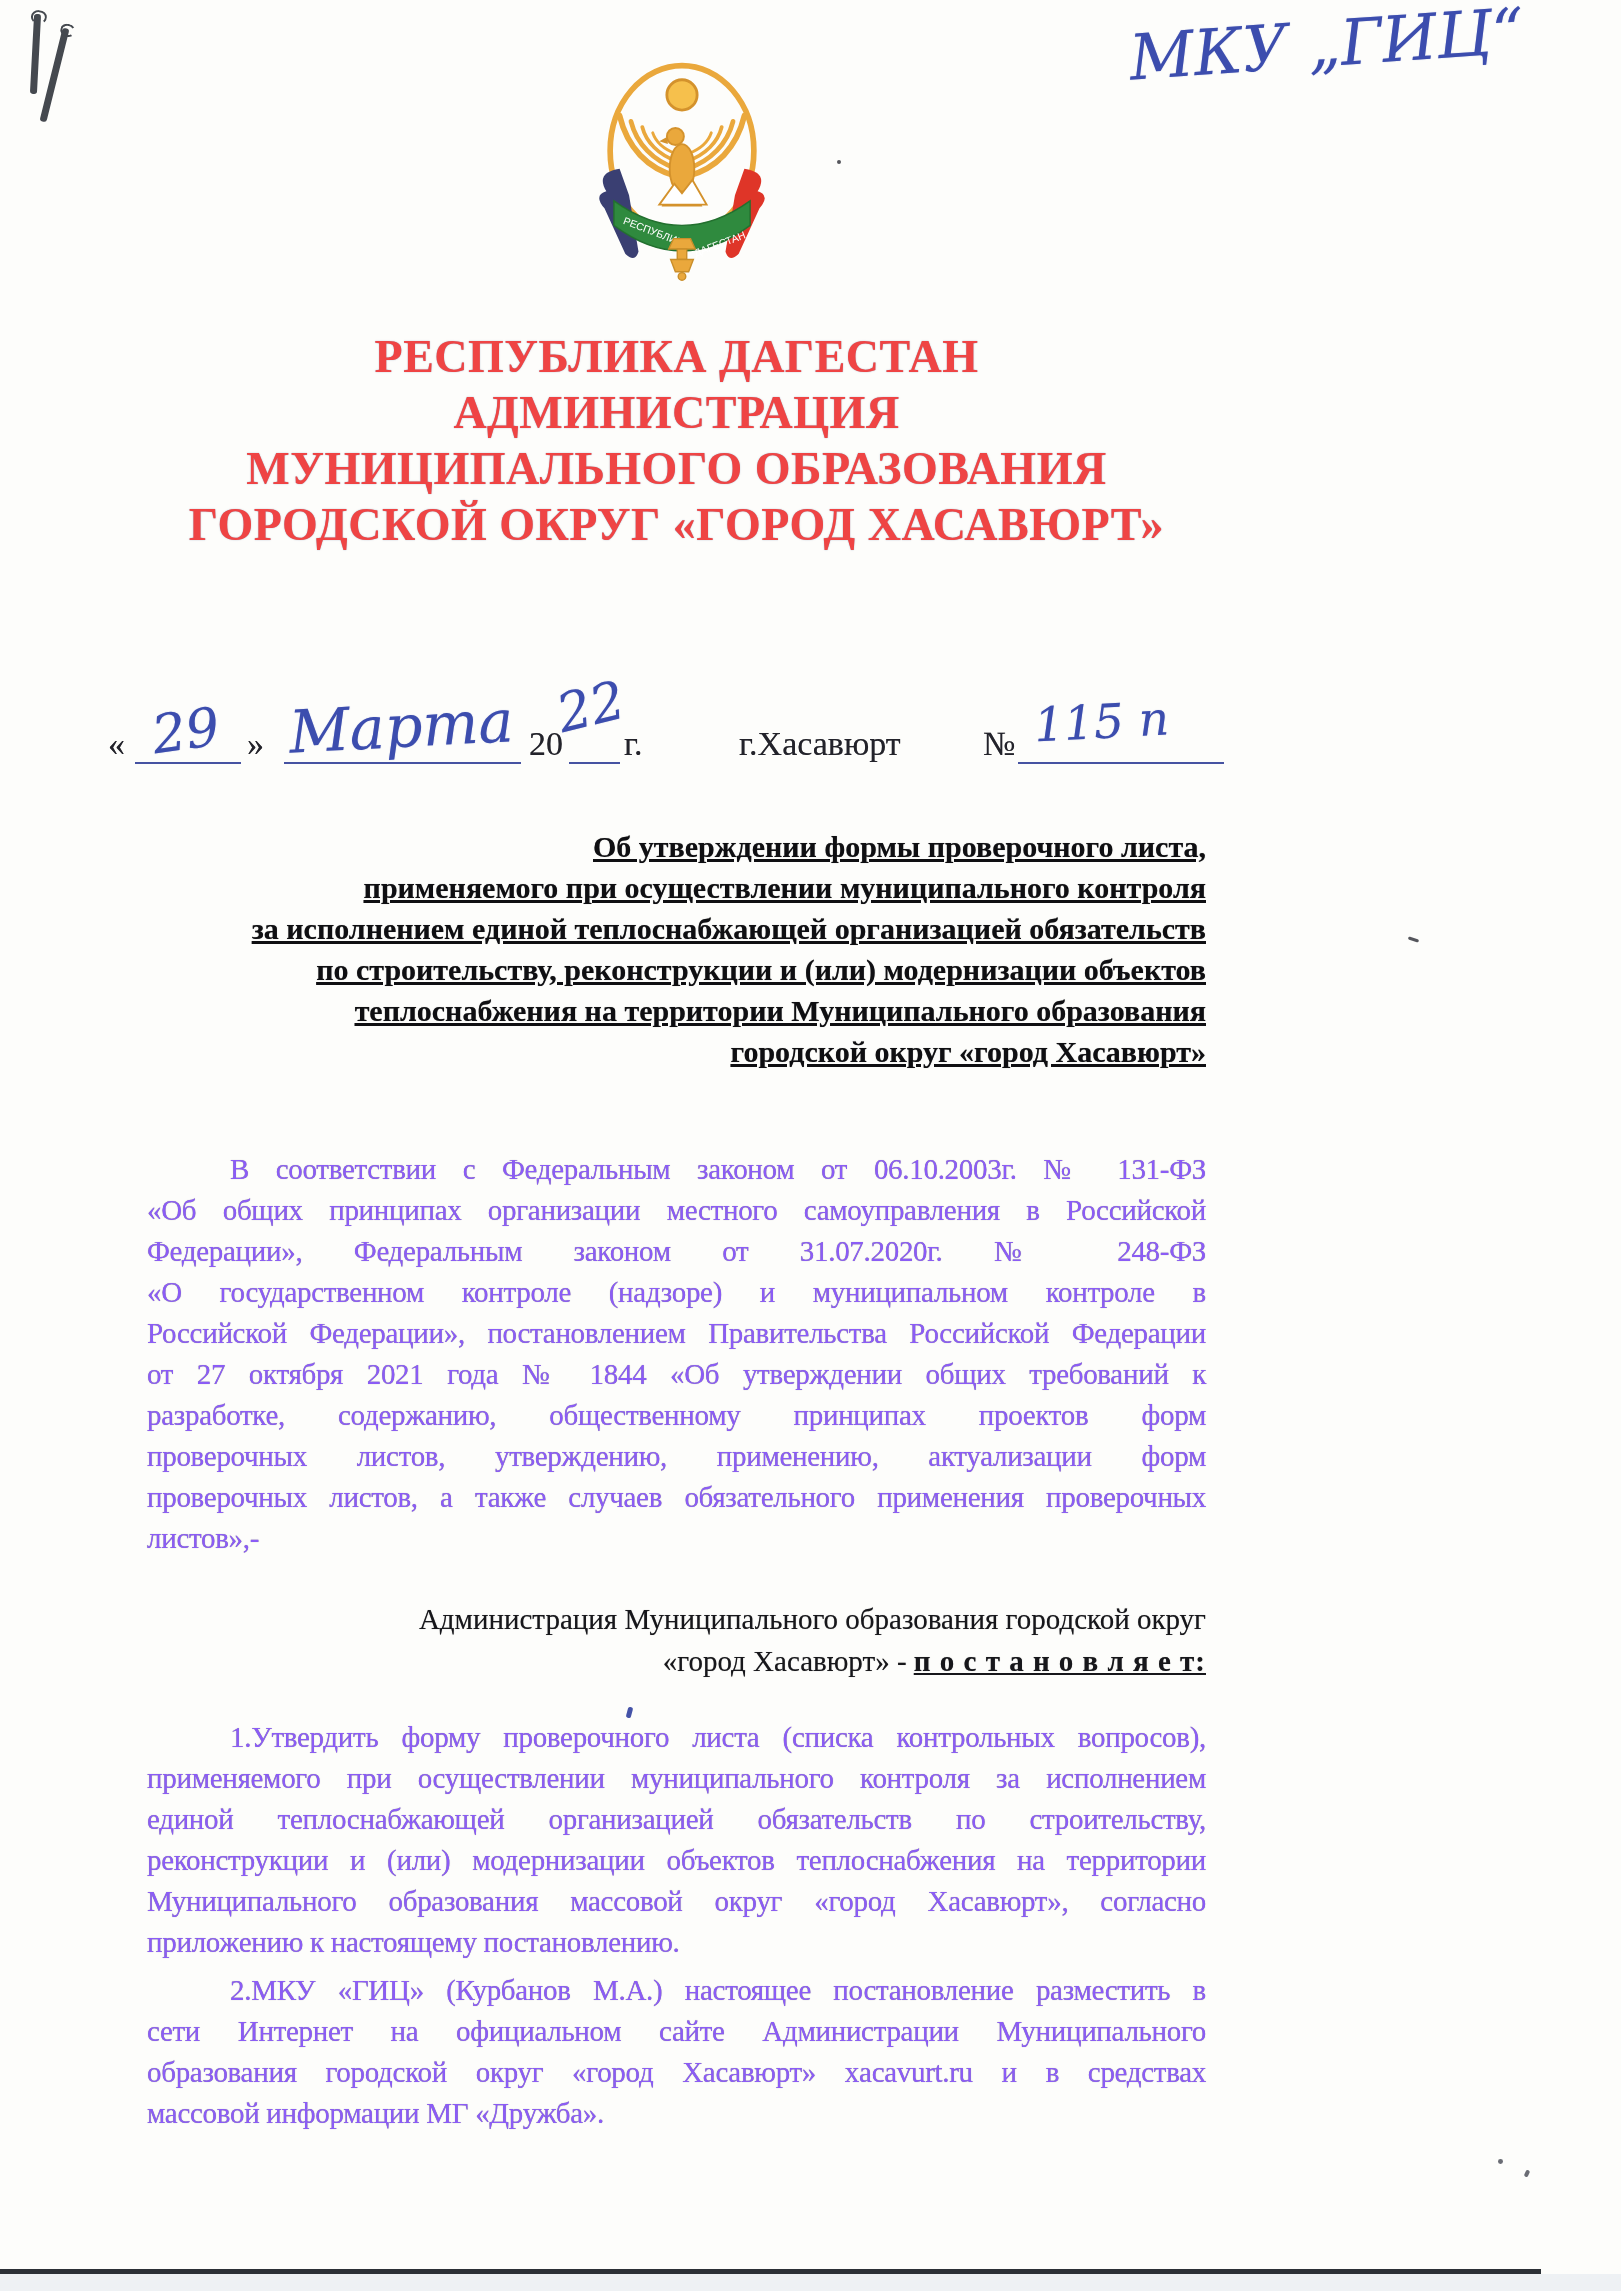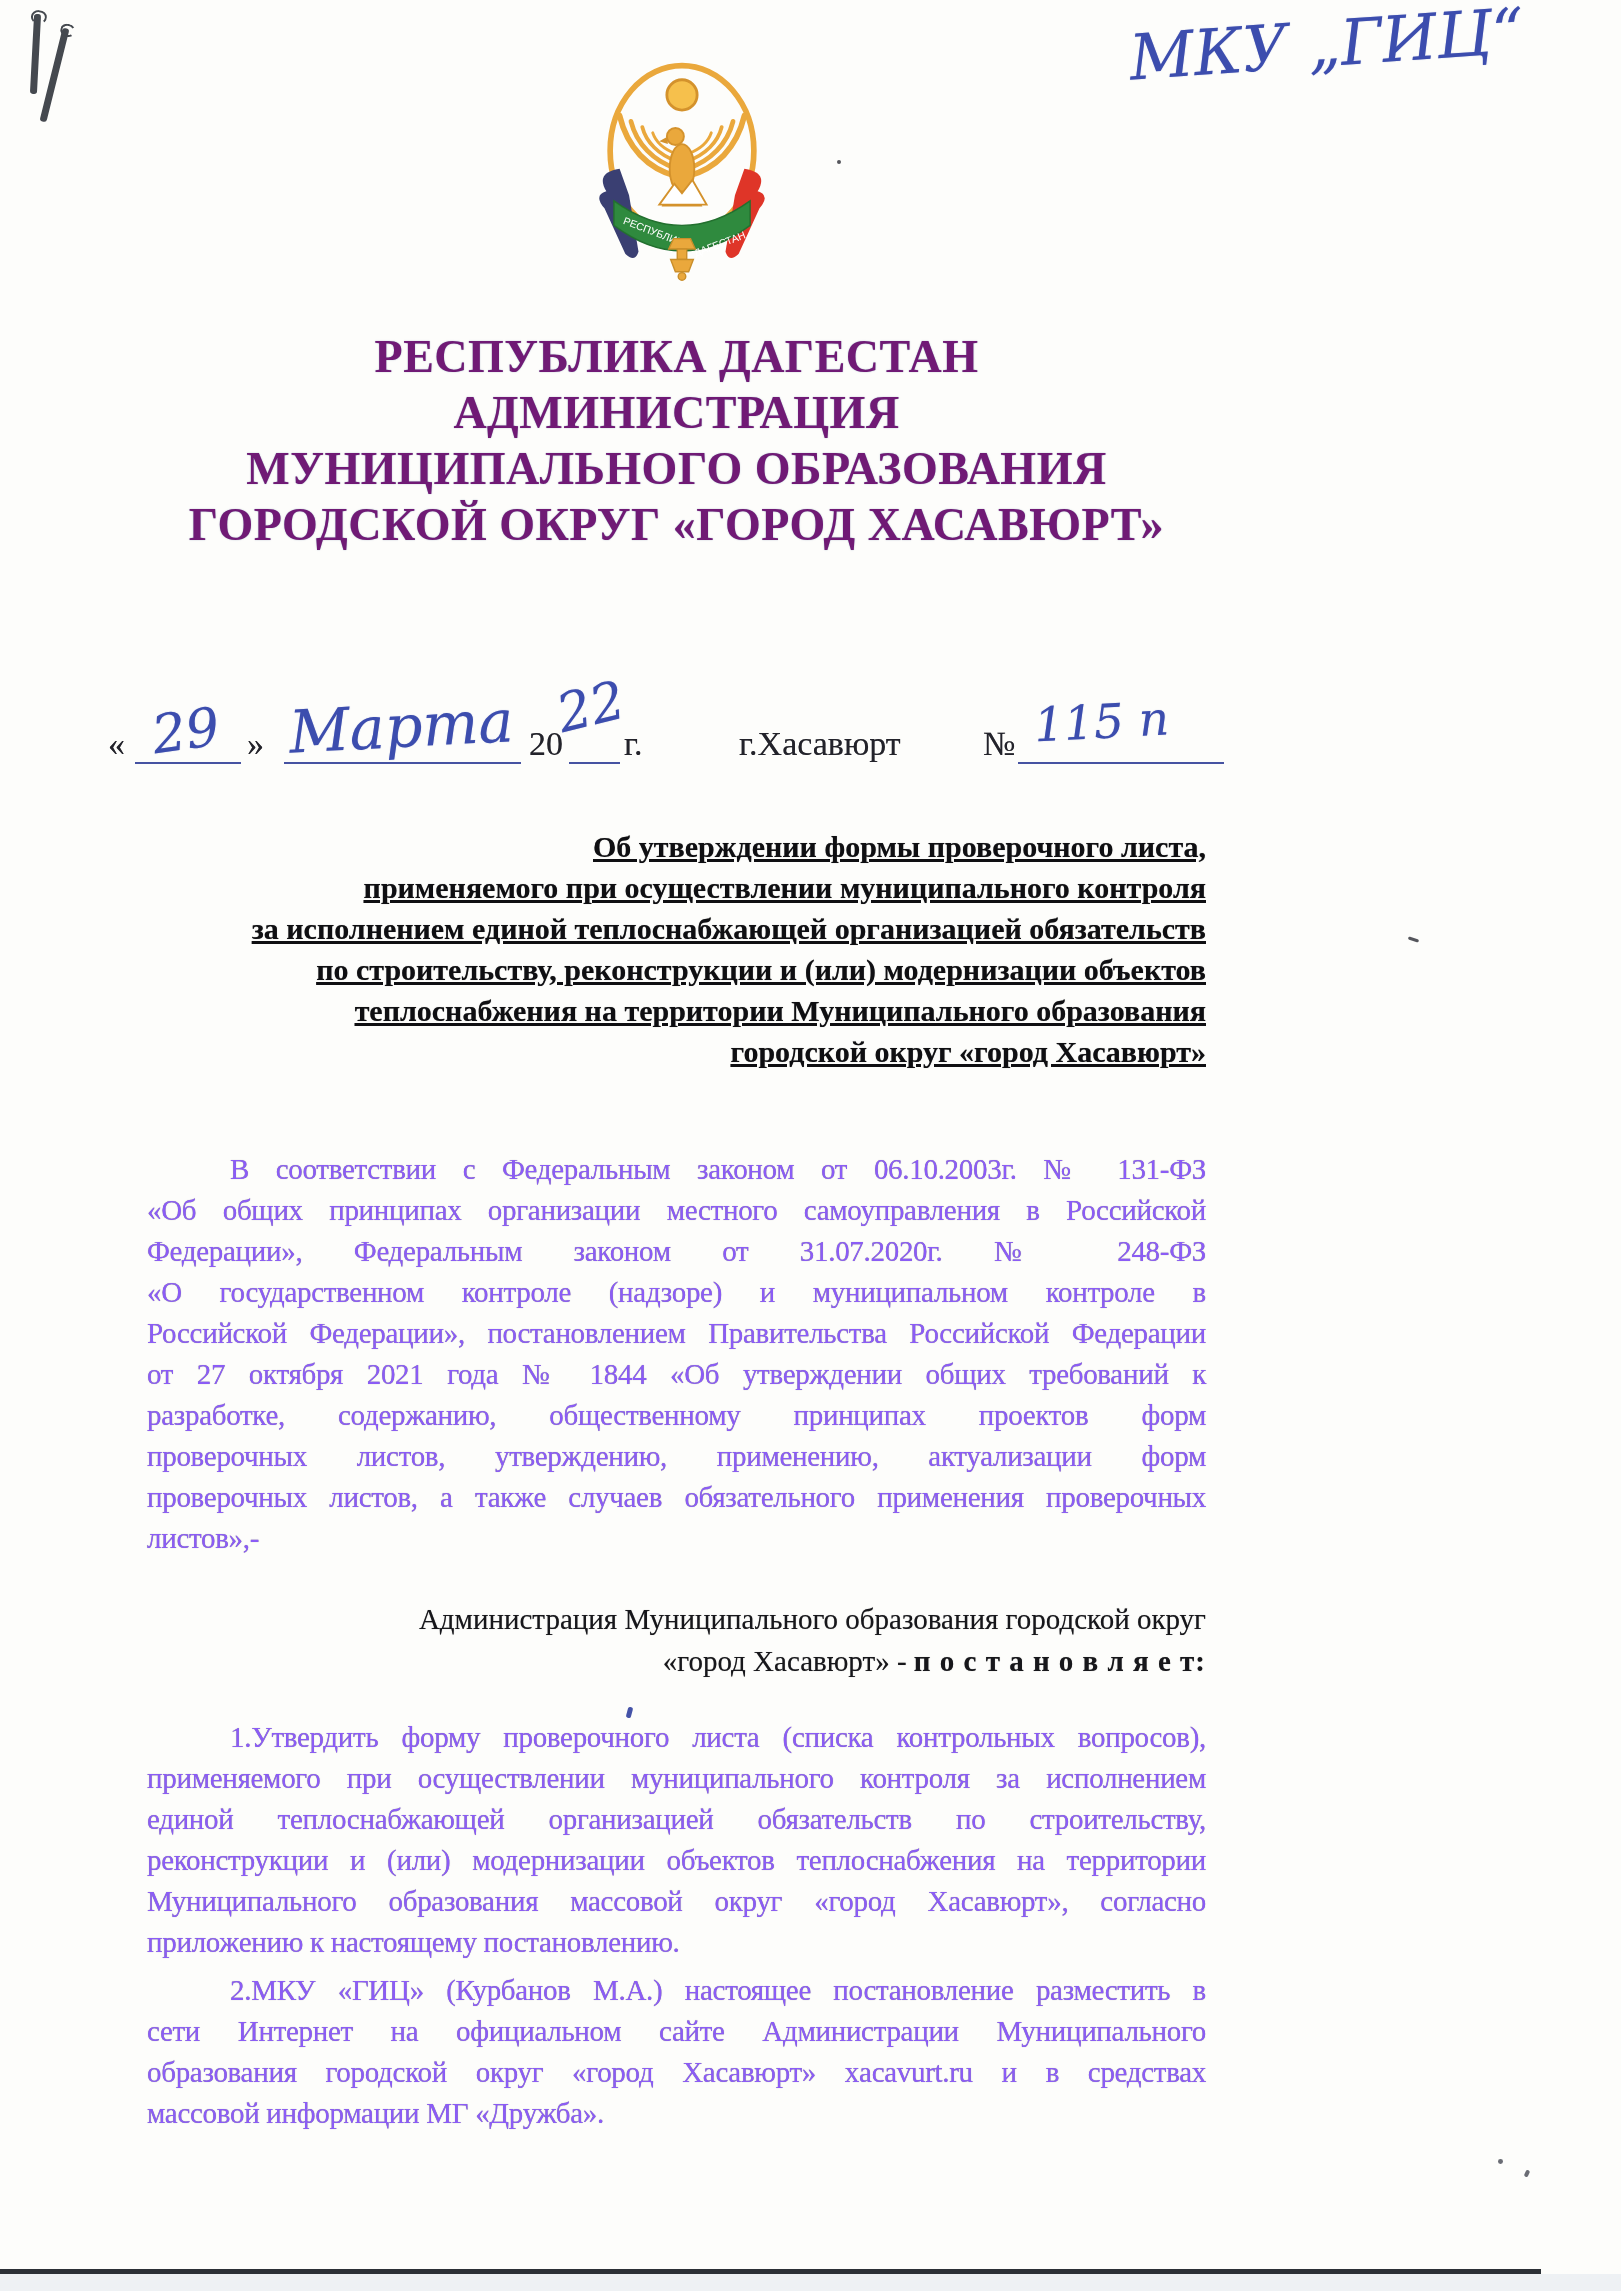--- a/index.html
+++ b/index.html
@@ -28,21 +28,21 @@
   .note-top-right {
     position:absolute; left:1129px; top:7.8px; font-size:63px; transform:rotate(-4deg);
   }
 
   
   .emblem { position:absolute; left:578px; top:53px; width:208px; height:237px; }
 
   
   .org-header {
     position:absolute; left:147px; top:329px; width:1059px; text-align:center;
-    font-weight:bold; font-size:46px; line-height:56px; color:#701a75;
+    font-weight:bold; font-size:46px; line-height:56px; color:#ef4444;
     text-shadow:0 0 1.2px rgba(72,102,143,.6); letter-spacing:0.5px;
   }
   .doc-type {
     position:absolute; left:147px; top:623px; width:1059px; text-align:center;
     font-weight:bold; font-size:56px; color:#44628c; letter-spacing:2.9px;
     text-shadow:0 0 1.2px rgba(68,98,140,.6);
   }
 
   
   .dateline { position:absolute; left:108px; top:686px; width:1157px; height:118px; font-size:34px; color:#23232b; }
@@ -67,21 +67,21 @@
   .jpara .line.first { text-indent:83px; }
   .jpara .line.last { text-align-last:left; }
   .preamble { top:1149px; }
   .item1 { top:1717px; }
   .item2 { top:1970px; }
 
   .resolution {
     position:absolute; left:147px; top:1598px; width:1059px; text-align:right;
     font-size:29px; line-height:42px; color:#17171b; text-shadow:0 0 0.7px rgba(0,0,0,.5);
   }
-  .resolution .verb { font-weight:bold; letter-spacing:1px; }
+  .resolution .verb { font-weight:bold; letter-spacing:1px;text-decoration:underline; }
 </style>
 </head>
 <body>
 
 <div class="page">
 
   <div class="scan-mark m1"></div>
   <div class="scan-mark m2"></div>
 
   <div class="note-top-right hand">МКУ „ГИЦ“</div>

